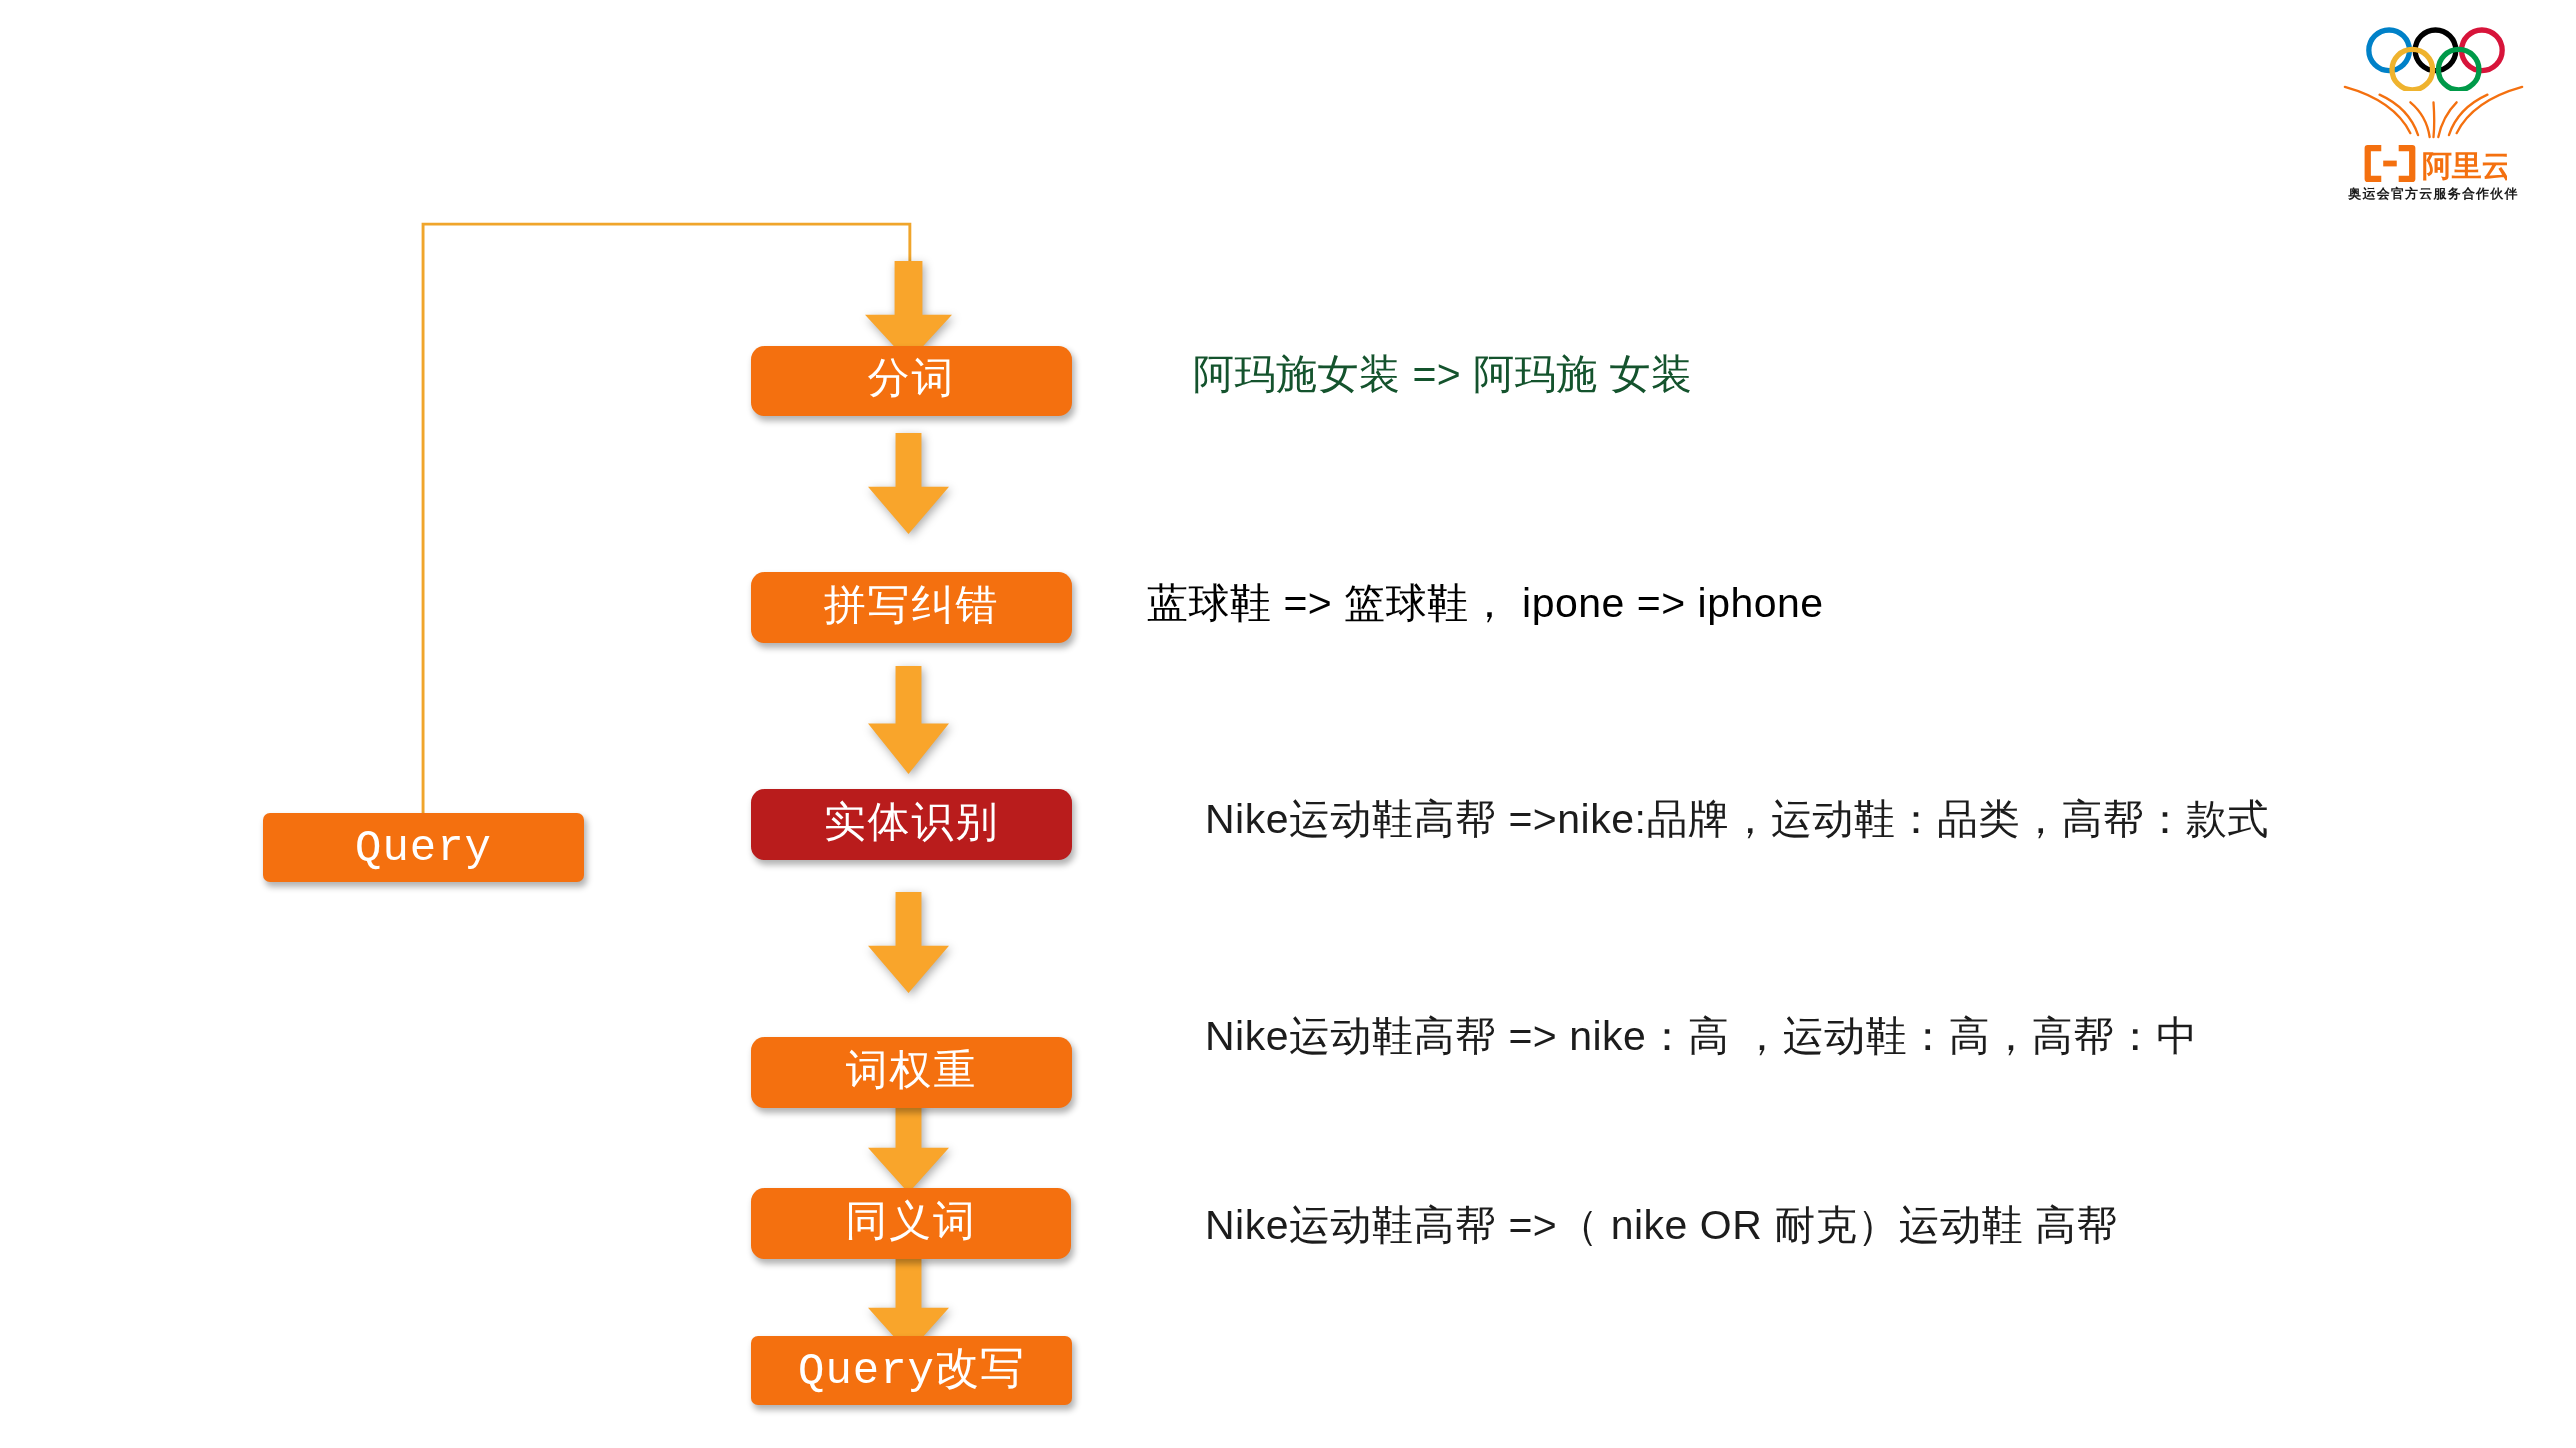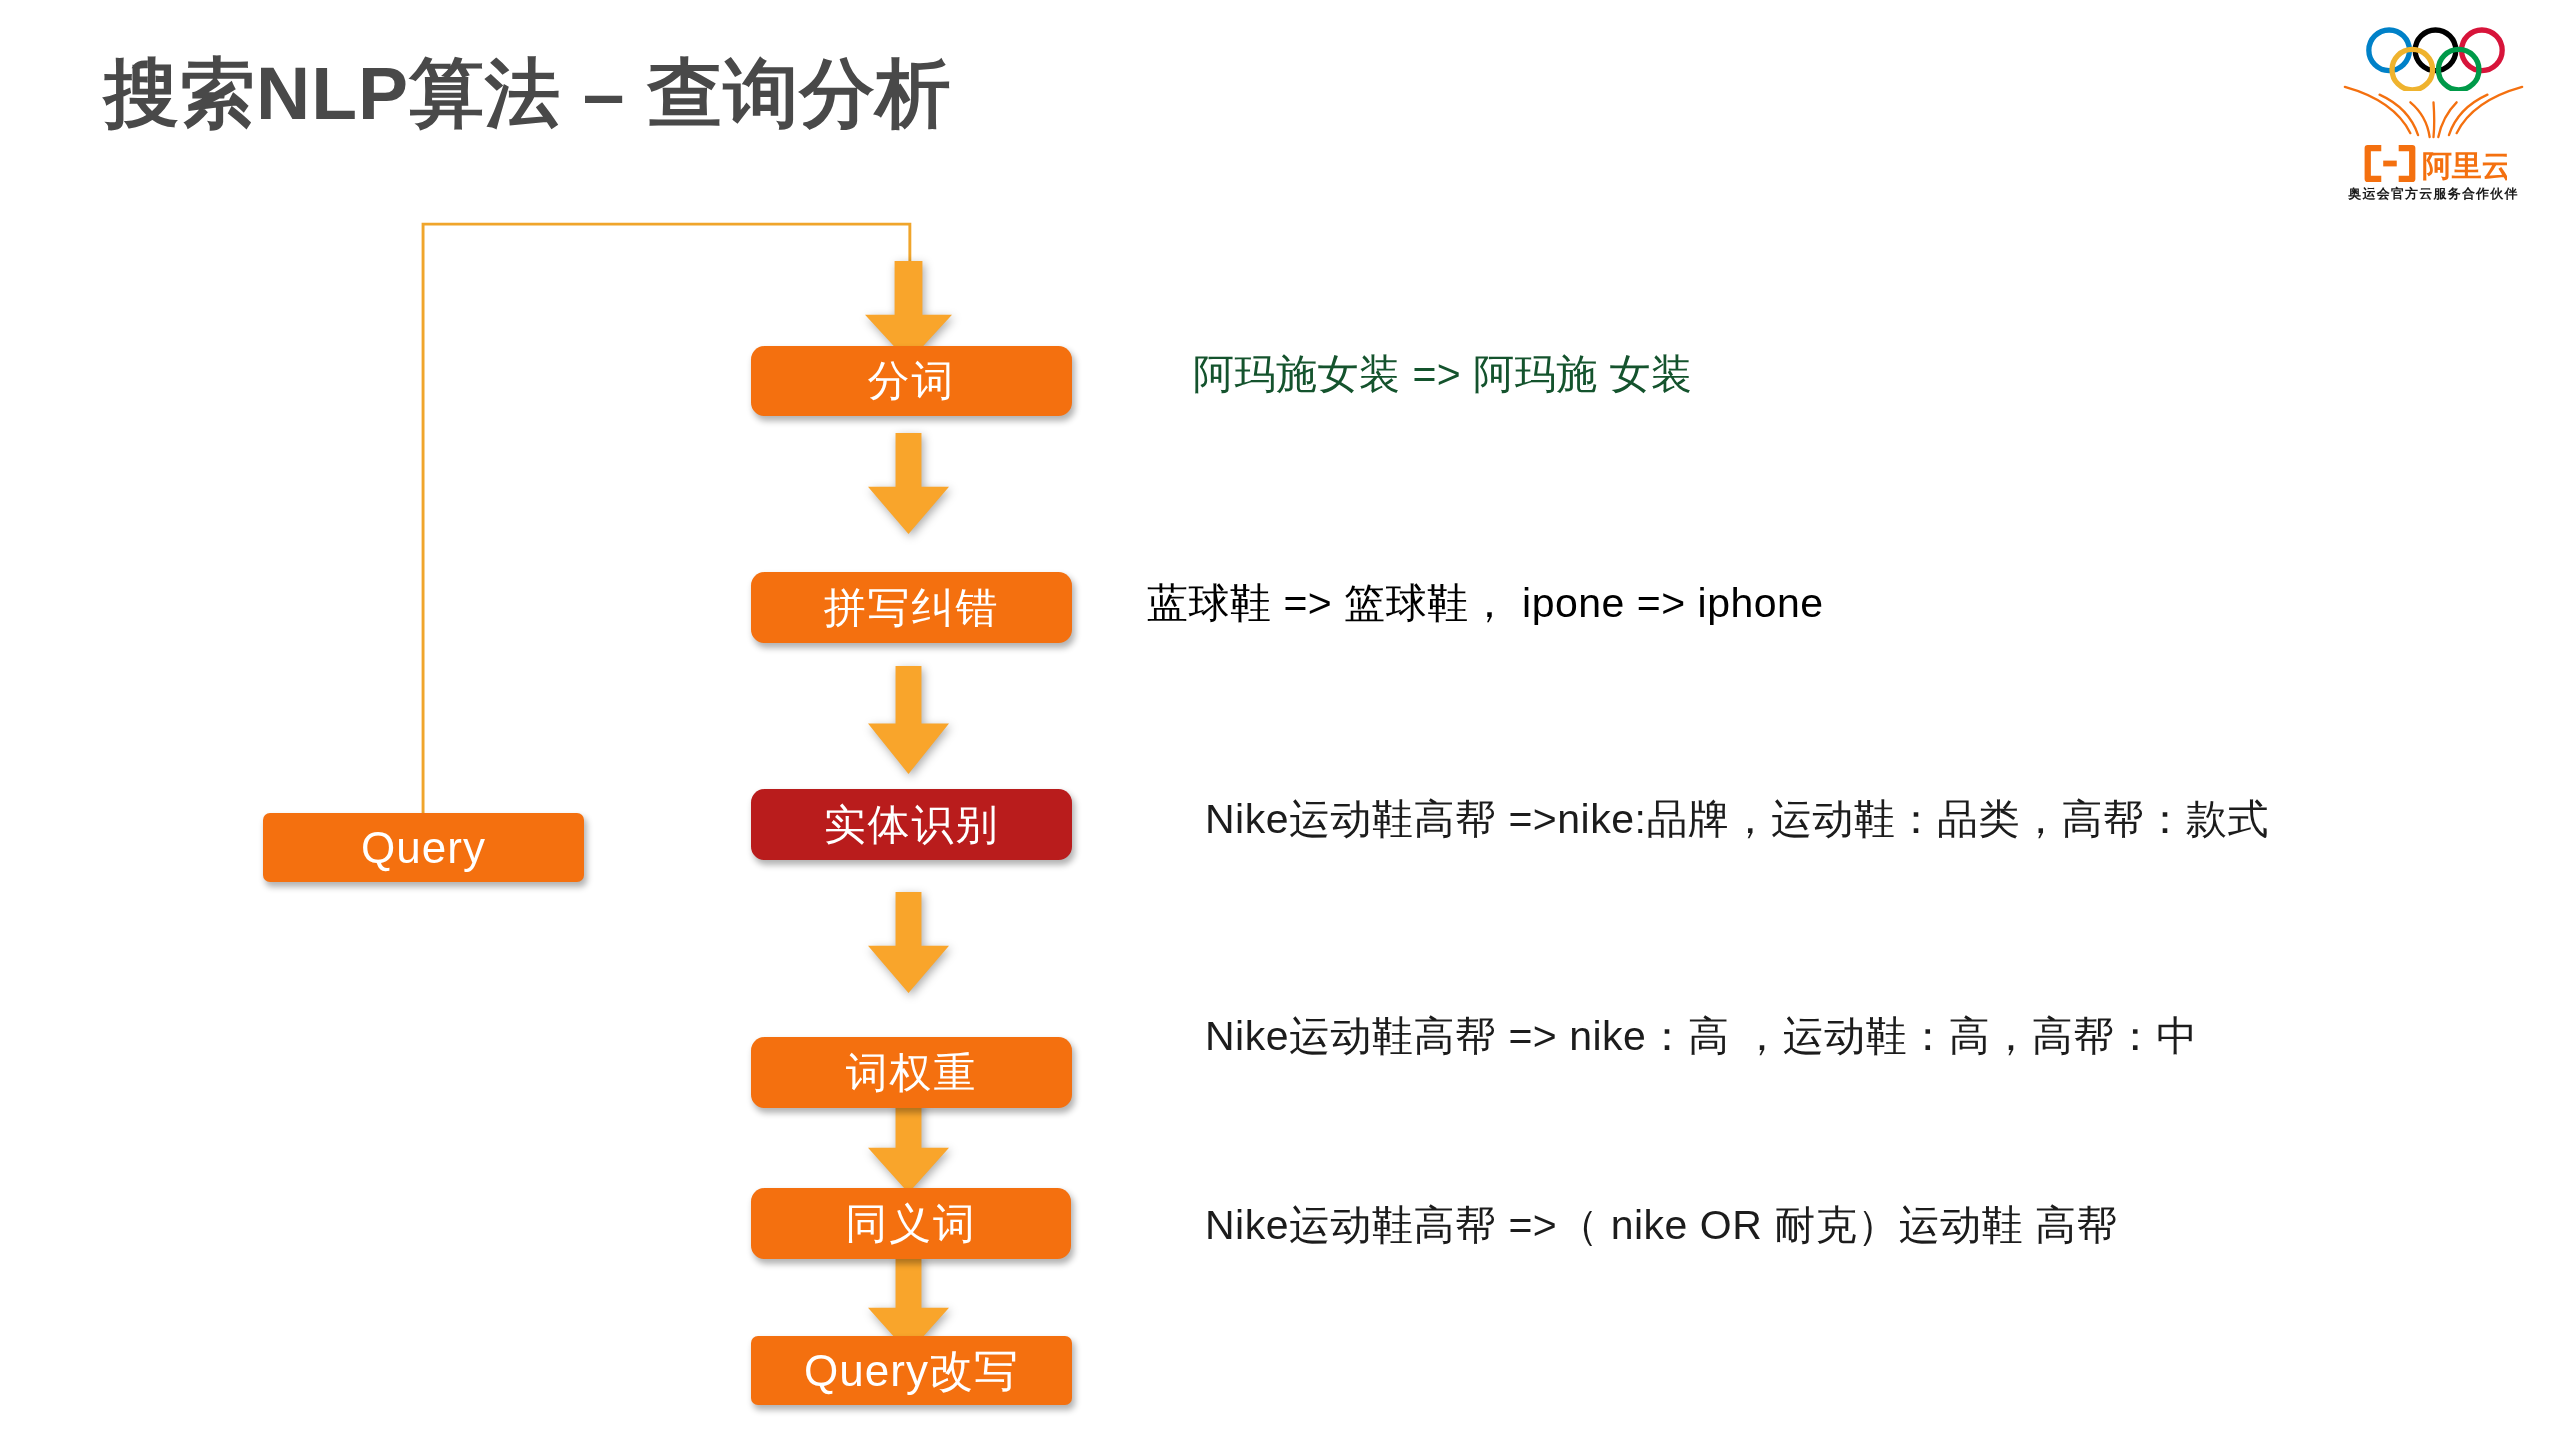--- a/index.html
+++ b/index.html
@@ -73,20 +73,21 @@
     border-radius: 13.5px;
     box-shadow: 2.9px 4.8px 6.8px rgba(0,0,0,0.30);
     color: #ffffff;
     display: flex;
     align-items: center;
     justify-content: center;
     font-size: 42px;
     letter-spacing: 1.9px;
     box-sizing: border-box;
     line-height: 1;
+    font-family: Liberation Mono, monospace;
   }
   .flow-box.query-box { font-size: 44px; letter-spacing: 1px; border-radius: 7px; }
 
   
   .arrow {
     position: absolute;
     filter: drop-shadow(2.9px 3.9px 4.8px rgba(0,0,0,0.33));
   }
 
   
@@ -97,21 +98,20 @@
     white-space: nowrap;
     line-height: 1.1;
     letter-spacing: 0.5px;
   }
 </style>
 </head>
 <body>
 
 <div id="slide">
 
-  <div class="slide-title">搜索NLP算法 – 查询分析</div>
 
   <div class="logo-wrap">
 
     <svg class="logo-rings" width="143" height="64" viewBox="0 0 148 66">
       <g fill="none" stroke-width="5.5">
         <circle cx="26" cy="24" r="21" stroke="#0081C8"></circle>
         <circle cx="74" cy="24" r="21" stroke="#000000"></circle>
         <circle cx="122" cy="24" r="21" stroke="#D7143A"></circle>
         <circle cx="50" cy="44" r="21" stroke="#EFB32E"></circle>
         <circle cx="98" cy="44" r="21" stroke="#009A49"></circle>

